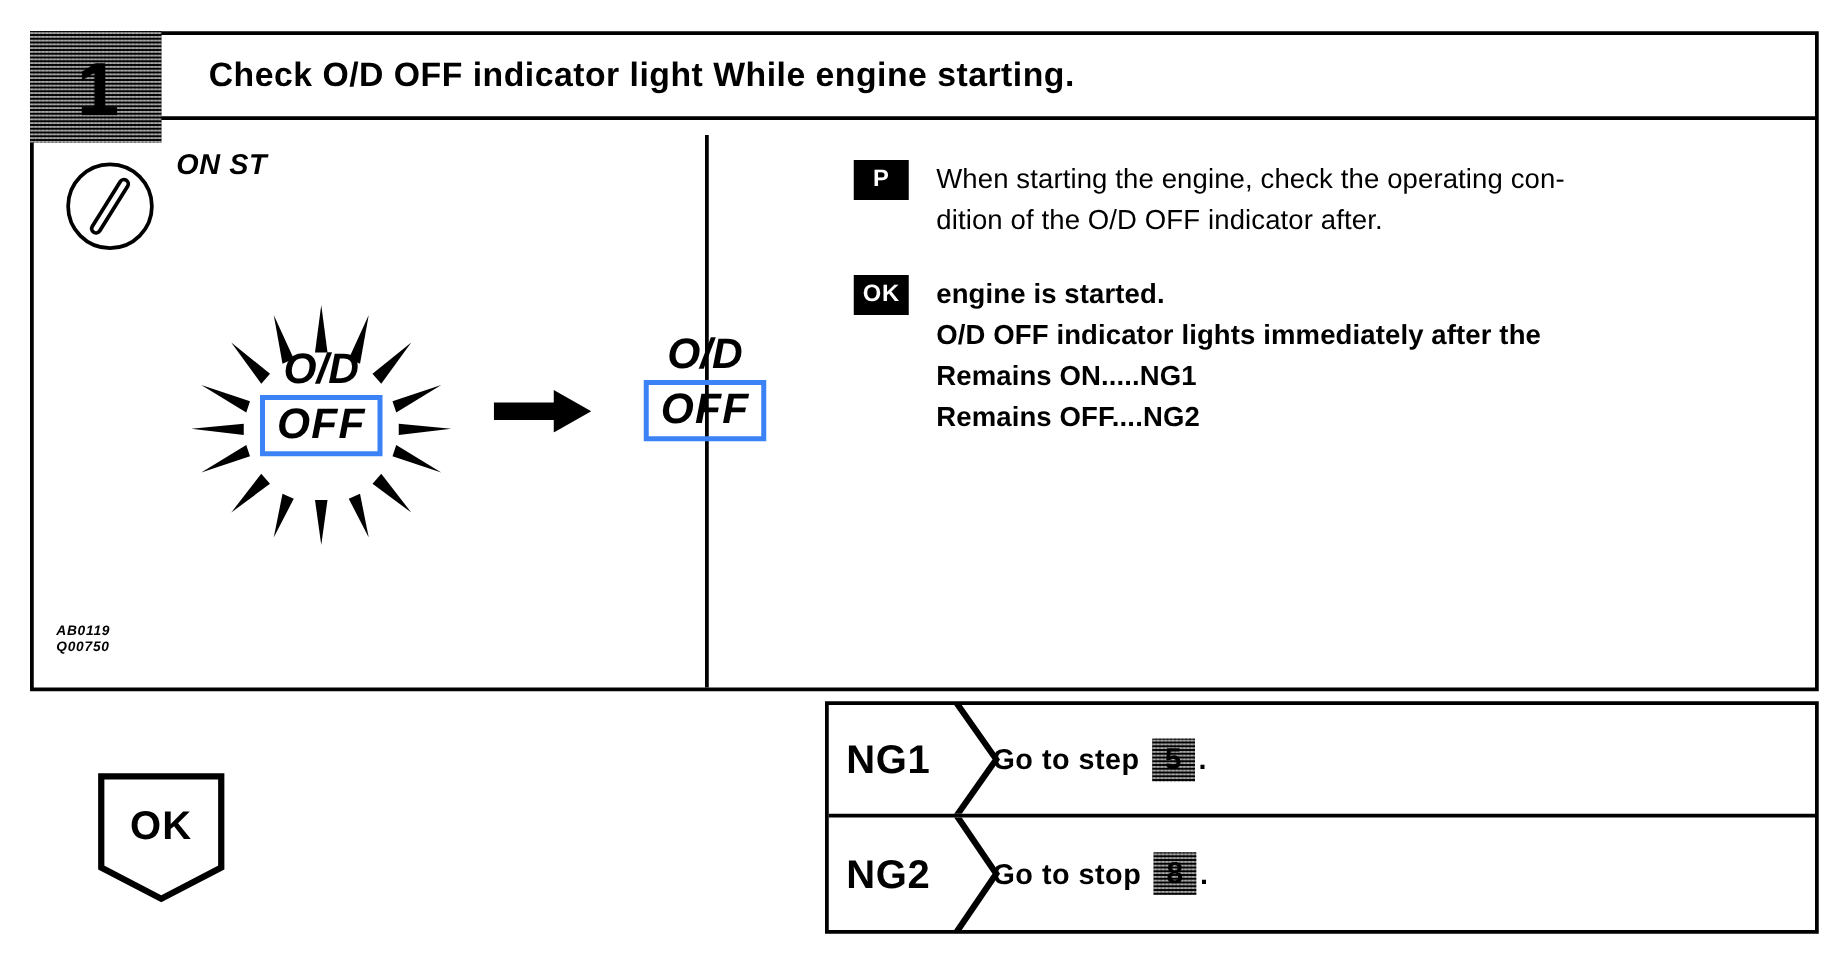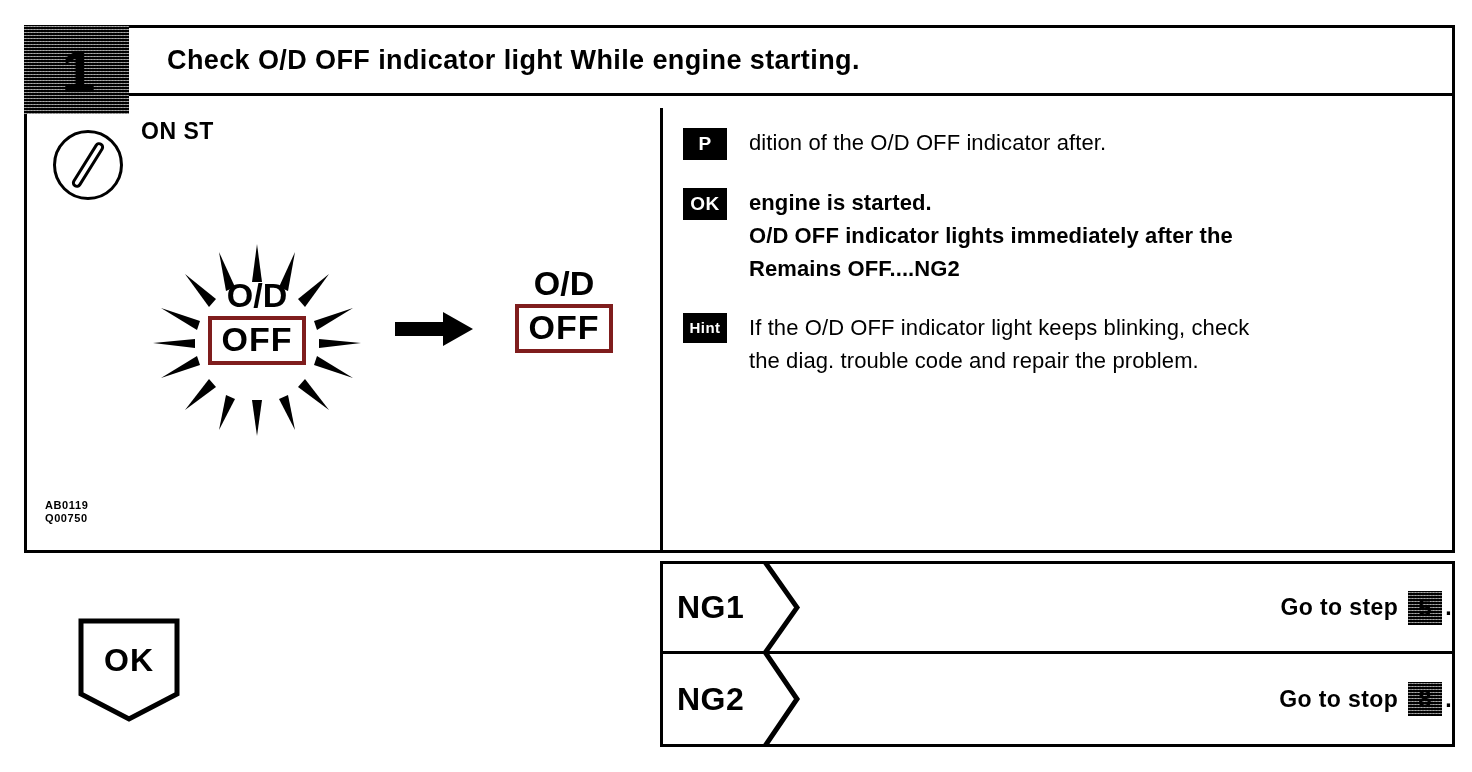--- a/index.html
+++ b/index.html
@@ -81,24 +81,25 @@
   .body-row {
     position: absolute;
     left: 0;
     top: 80px;
     right: 0;
     bottom: 0;
   }
   .diagram-panel {
     position: absolute;
     left: 0; top: 0;
-    width: 636px;
+    width: 540px;
     height: 100%;
     border-right: 3px solid #000;
     box-sizing: border-box;
+    font-style: italic;
   }
   .notes-panel {
     position: absolute;
     left: 636px; top: 0;
     right: 0; bottom: 0;
     padding: 18px 18px 0 20px;
     box-sizing: border-box;
   }
 
   
@@ -160,21 +161,21 @@
   }
   .lamp-od {
     font-size: 34px;
     font-weight: bold;
     line-height: 1;
     letter-spacing: 0px;
     margin-bottom: 4px;
   }
   .lamp-off {
     display: inline-block;
-    border: 4px solid #7f1d1d;
+    border: 4px solid #3b82f6;
     padding: 1px 10px 3px 10px;
     font-size: 34px;
     font-weight: bold;
     line-height: 1.08;
     letter-spacing: 1px;
   }
   .arrow {
     position: absolute;
     left: 248px;
     top: 74px;
@@ -263,21 +264,20 @@
     height: 186px;
     border: 3px solid #000;
     box-sizing: border-box;
   }
   .ng-row {
     position: relative;
     height: 50%;
     box-sizing: border-box;
     display: flex;
     align-items: center;
-    justify-content: space-between;
   }
   .ng-row.first { border-bottom: 3px solid #000; }
   .ng-label {
     width: 100px;
     padding-left: 14px;
     font-size: 32px;
     font-weight: bold;
     letter-spacing: 0.5px;
     box-sizing: border-box;
   }
@@ -379,40 +379,35 @@
           <div>AB0119</div>
           <div>Q00750</div>
         </div>
       </div>
 
       <div class="notes-panel">
 
         <div class="note">
           <div class="note-badge">P</div>
           <div class="note-text">
+            <span class="ln">When starting the engine, check the operating con-</span>
             <span class="ln">dition of the O/D OFF indicator after.</span>
           </div>
         </div>
 
         <div class="note">
           <div class="note-badge">OK</div>
           <div class="note-text bold">
             <span class="ln">engine is started.</span>
             <span class="ln">O/D OFF indicator lights immediately after the</span>
+            <span class="ln">Remains ON.....NG1</span>
             <span class="ln">Remains OFF....NG2</span>
           </div>
         </div>
 
-        <div class="note">
-          <div class="note-badge small-badge">Hint</div>
-          <div class="note-text">
-            <span class="ln">If the O/D OFF indicator light keeps blinking, check</span>
-            <span class="ln">the diag. trouble code and repair the problem.</span>
-          </div>
-        </div>
 
       </div>
     </div>
   </div>
 
   <div class="step-badge">
     <span class="step-badge-num">1</span>
   </div>
 
   <div class="ok-shield">

